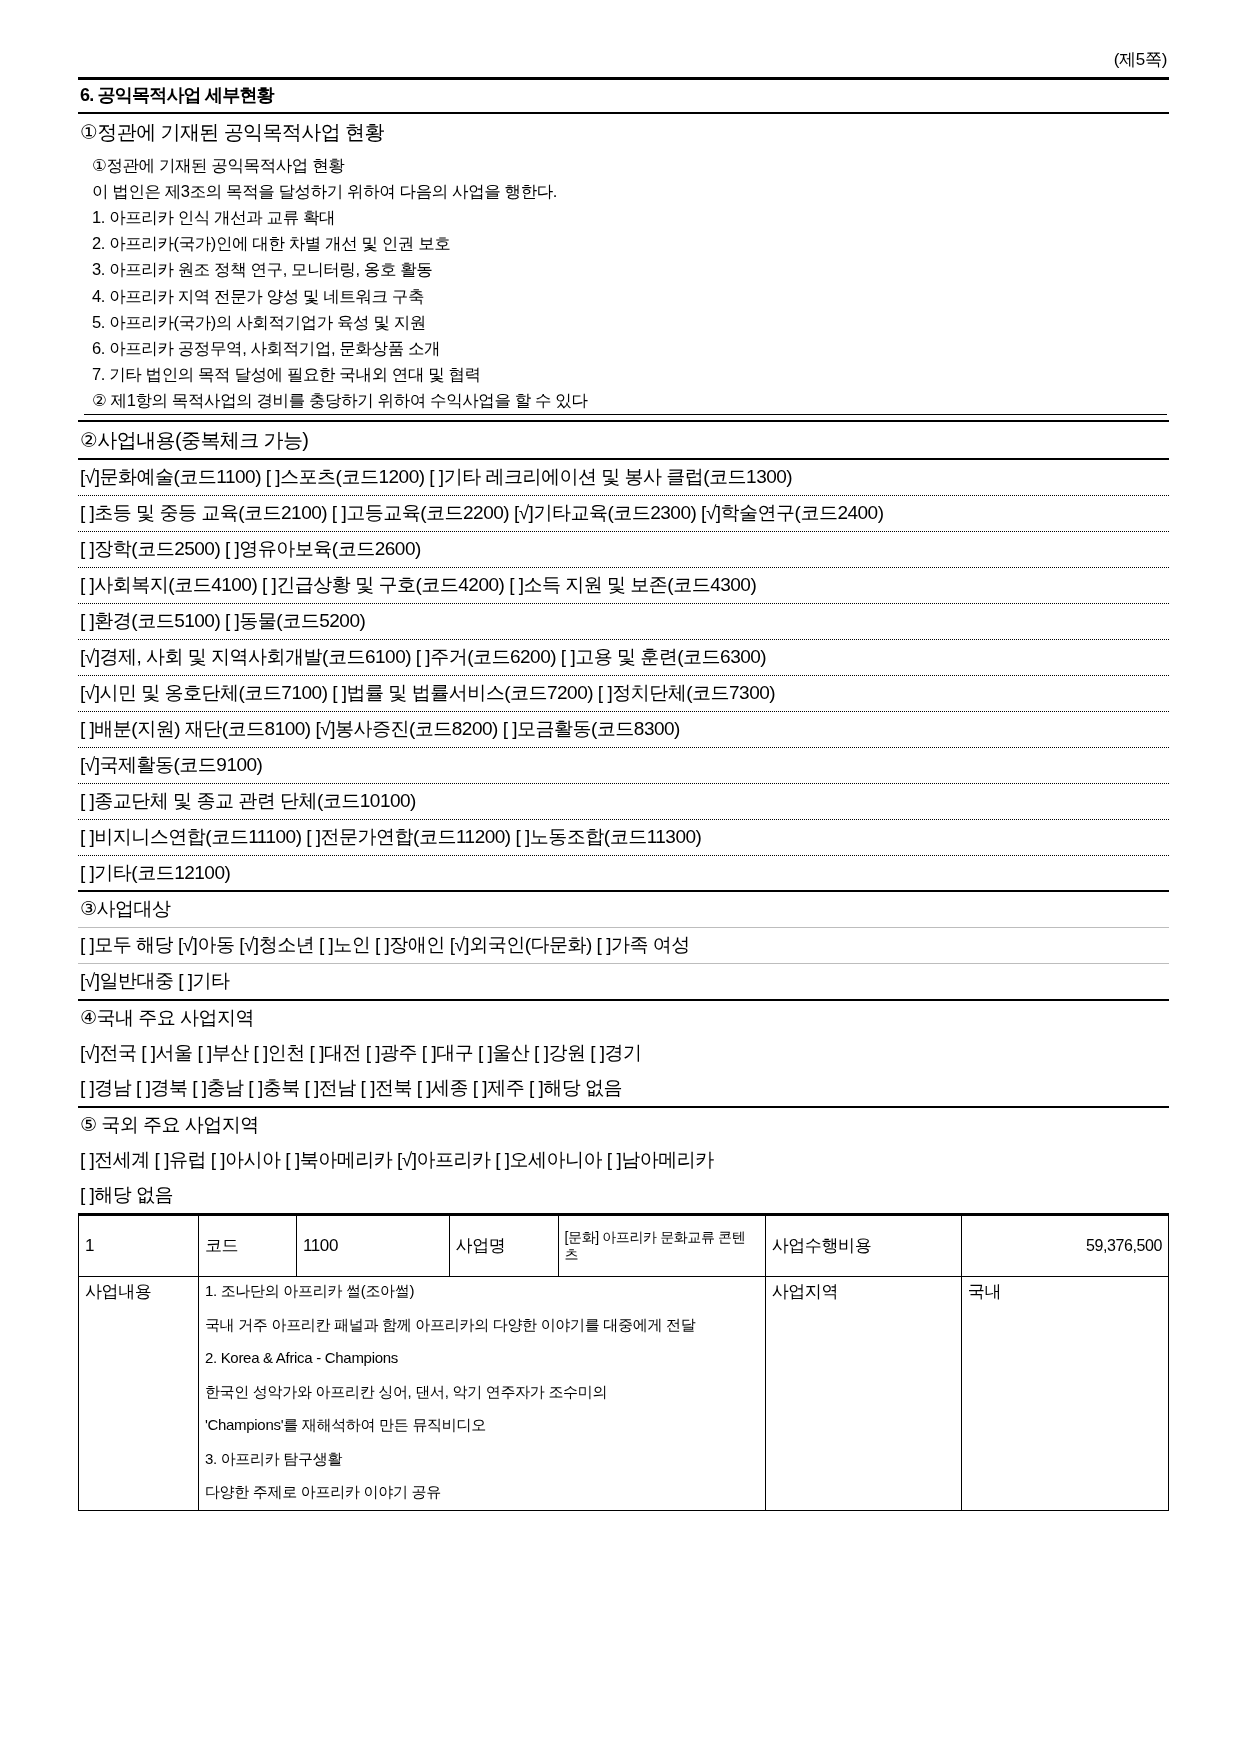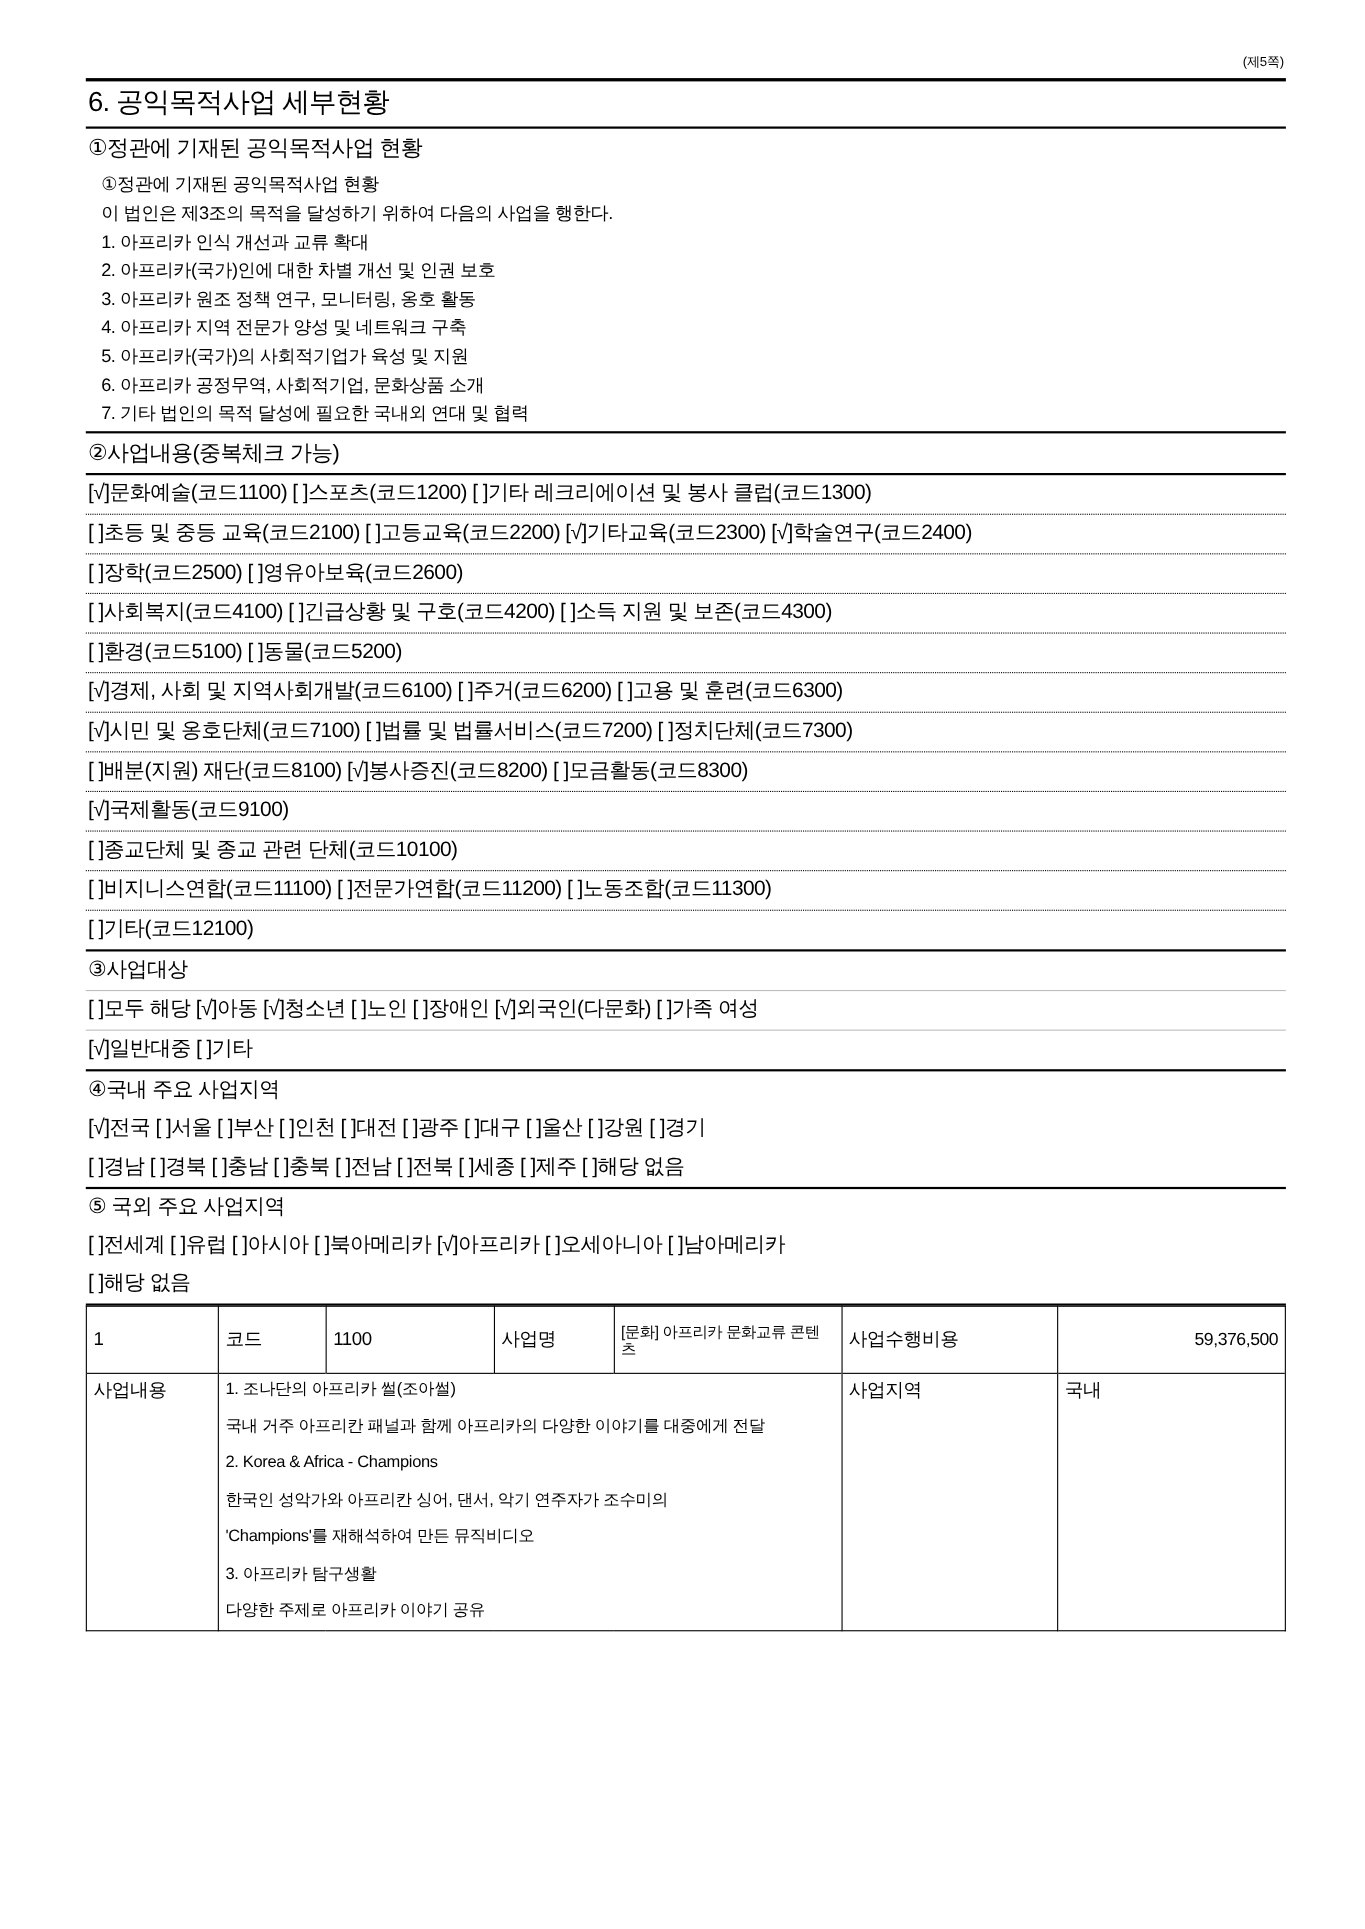--- a/index.html
+++ b/index.html
@@ -18,35 +18,35 @@
     position: relative;
     width: 1241px;
     min-height: 1754px;
     box-sizing: border-box;
     padding: 48px 72px 0 78px;
   }
 
   
   .page-num-row {
     text-align: right;
-    font-size: 12px;
+    font-size: 17px;
     letter-spacing: -0.3px;
     padding-right: 2px;
     padding-bottom: 6px;
   }
 
   
   .doc-title-wrap {
     border-top: 3px solid #000;
     border-bottom: 2px solid #000;
     padding: 5px 2px 6px 2px;
   }
   .doc-title {
-    font-size: 25px;
-    font-weight: normal;
+    font-size: 18px;
+    font-weight: bold;
     letter-spacing: -0.8px;
     line-height: 1.18;
   }
   .sec-head {
     font-size: 20px;
     letter-spacing: -0.6px;
     padding: 6px 2px 5px 2px;
     line-height: 1.25;
   }
   .sec-head.sub {
@@ -148,20 +148,21 @@
   <div class="stmt-block">
     <div class="stmt-line indent">①정관에 기재된 공익목적사업 현황</div>
     <div class="stmt-line indent">이 법인은 제3조의 목적을 달성하기 위하여 다음의 사업을 행한다.</div>
     <div class="stmt-line indent">1. 아프리카 인식 개선과 교류 확대</div>
     <div class="stmt-line indent">2. 아프리카(국가)인에 대한 차별 개선 및 인권 보호</div>
     <div class="stmt-line indent">3. 아프리카 원조 정책 연구, 모니터링, 옹호 활동</div>
     <div class="stmt-line indent">4. 아프리카 지역 전문가 양성 및 네트워크 구축</div>
     <div class="stmt-line indent">5. 아프리카(국가)의 사회적기업가 육성 및 지원</div>
     <div class="stmt-line indent">6. 아프리카 공정무역, 사회적기업, 문화상품 소개</div>
     <div class="stmt-line indent">7. 기타 법인의 목적 달성에 필요한 국내외 연대 및 협력</div>
+    <div class="stmt-line indent last">② 제1항의 목적사업의 경비를 충당하기 위하여 수익사업을 할 수 있다</div>
   </div>
 
   <div class="sec-head sub">②사업내용(중복체크 가능)</div>
 
   <div class="chk-row chk">[√]문화예술(코드1100) [ ]스포츠(코드1200) [ ]기타 레크리에이션 및 봉사 클럽(코드1300)</div>
   <div class="chk-row chk">[ ]초등 및 중등 교육(코드2100) [ ]고등교육(코드2200) [√]기타교육(코드2300) [√]학술연구(코드2400)</div>
   <div class="chk-row chk">[ ]장학(코드2500) [ ]영유아보육(코드2600)</div>
   <div class="chk-row chk">[ ]사회복지(코드4100) [ ]긴급상황 및 구호(코드4200) [ ]소득 지원 및 보존(코드4300)</div>
   <div class="chk-row chk">[ ]환경(코드5100) [ ]동물(코드5200)</div>
   <div class="chk-row chk">[√]경제, 사회 및 지역사회개발(코드6100) [ ]주거(코드6200) [ ]고용 및 훈련(코드6300)</div>

